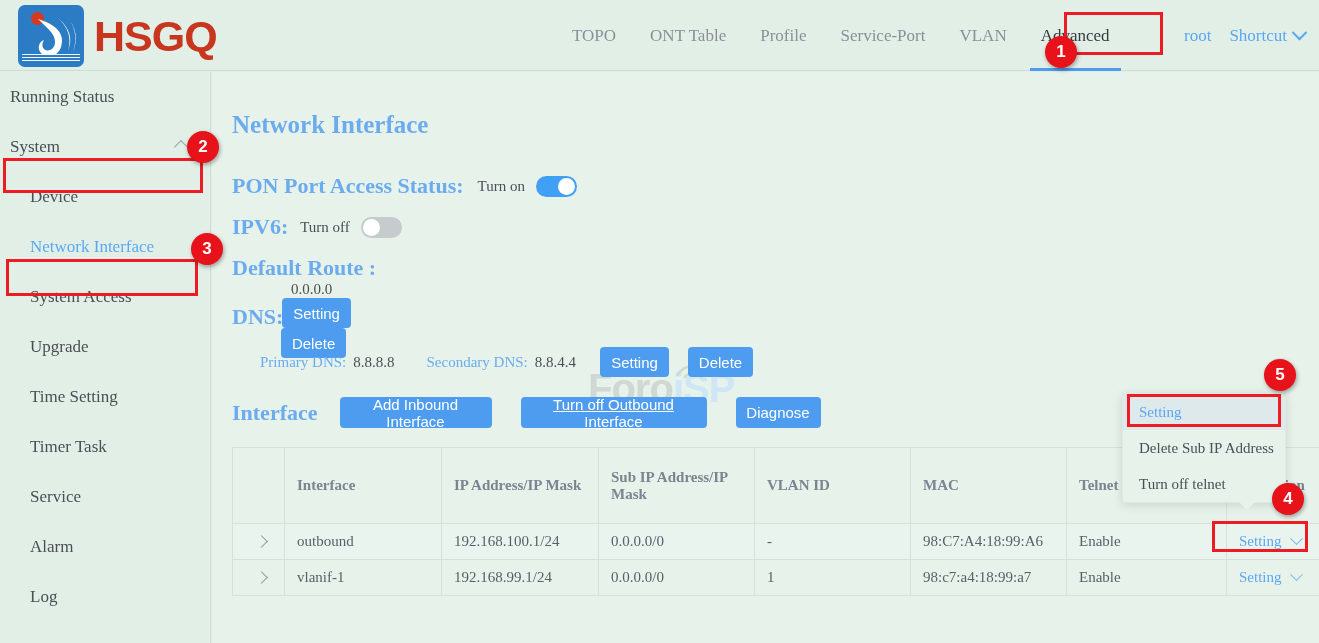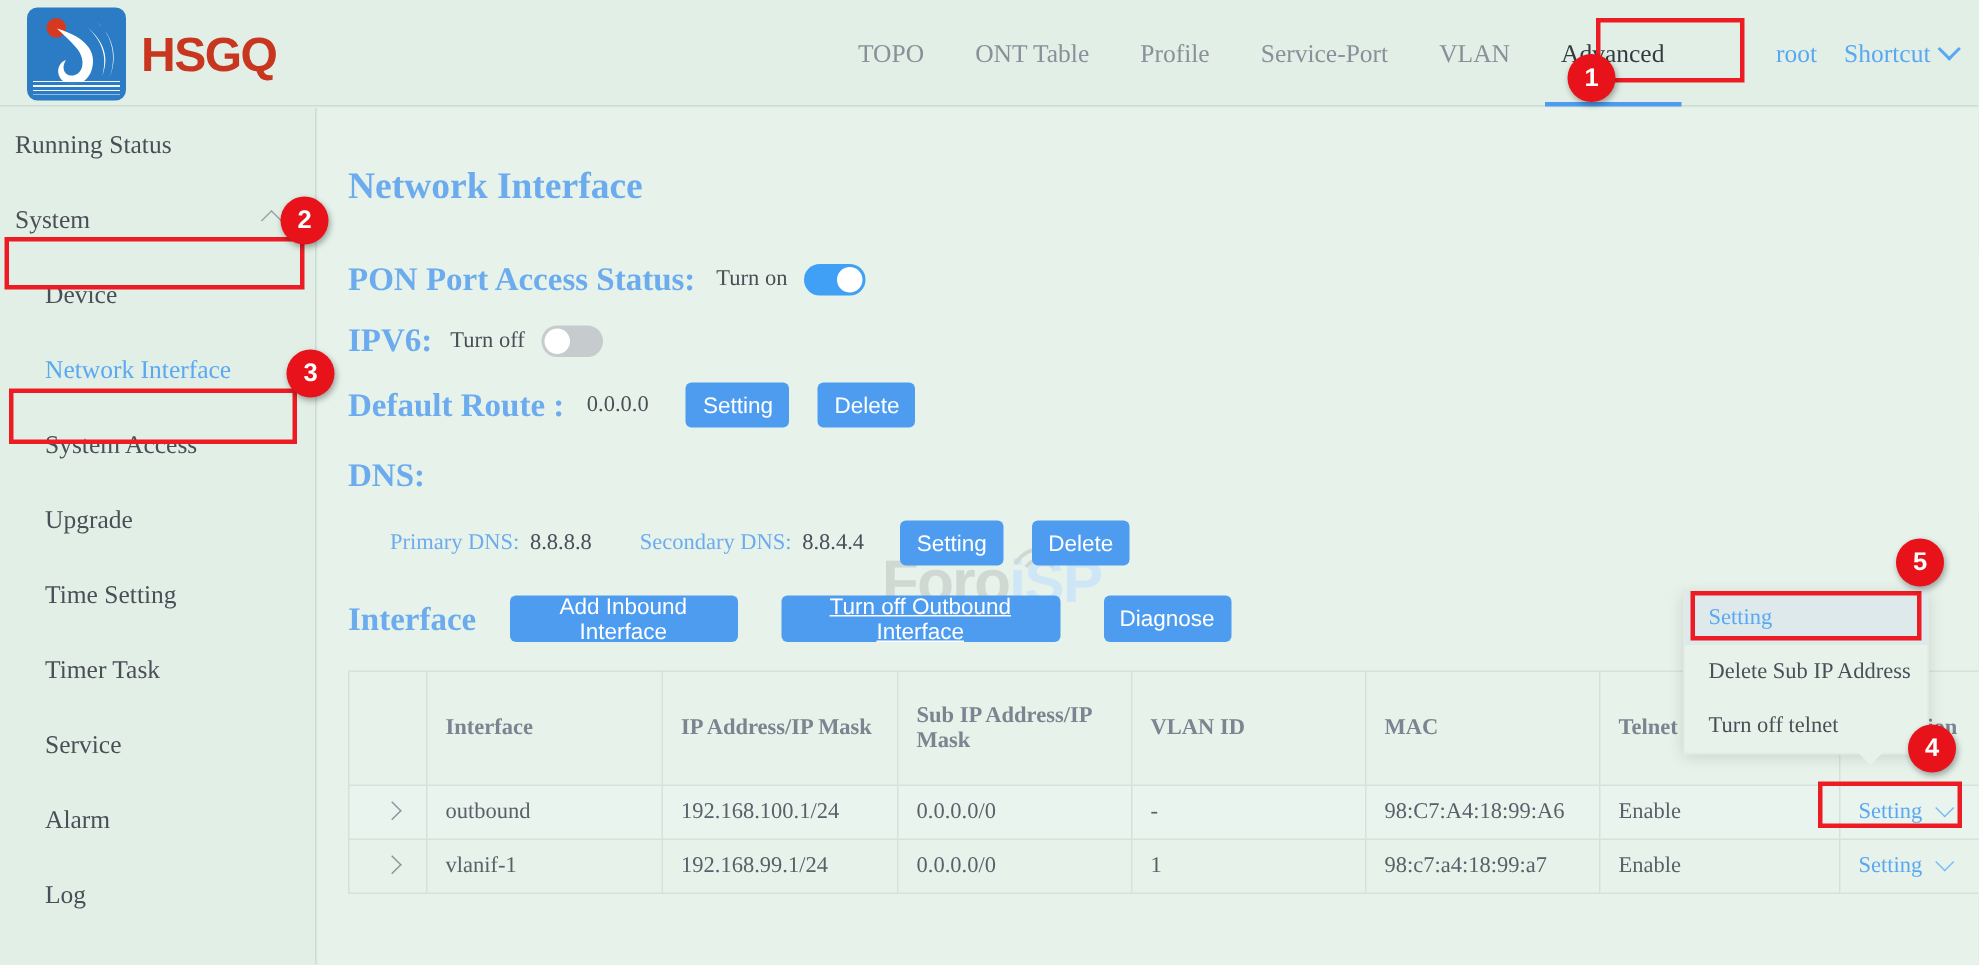--- a/index.html
+++ b/index.html
@@ -25,21 +25,21 @@
     position: absolute; left: 13px; top: 7px; width: 13px; height: 13px;
     border-radius: 50%; background: #d6391f;
   }
   #logo-mark .swoosh { position: absolute; left: 0; top: 0; }
   #logo-mark .base {
     position: absolute; left: 4px; bottom: 4px; width: 58px; height: 9px;
     background: repeating-linear-gradient(to bottom, #ffffff 0 1px, #2b7cc4 1px 3px);
     opacity: .95;
   }
   #logo-text {
-    margin-left: 10px; font-size: 32px; font-weight: bold; color: #c8361f;
+    margin-left: 10px; font-size: 43px; font-weight: bold; color: #c8361f;
     letter-spacing: -1px; font-family: "Liberation Sans", sans-serif;
   }
 
   #topnav { position: absolute; left: 555px; top: 0; height: 71px; display: flex; align-items: center; gap: 0; }
   .navitem {
     position: relative; height: 71px; display: flex; align-items: center; justify-content: center;
     padding: 0 17px; font-size: 17px; color: #8a8f99; cursor: pointer; white-space: nowrap;
   }
   .navitem.active { color: #333a42; }
   .navitem.active::after {
@@ -228,21 +228,21 @@
     </div>
 
     <div class="row" style="left:20px; top:142px;">
       <span class="flabel">IPV6:</span>
       <span class="ftext" style="margin-left:12px;">Turn off</span>
       <span class="toggle off" style="margin-left:11px;">
           <span class="knob"></span>
         </span>
     </div>
 
-    <div class="row" style="left:20px; top:183px;">
+    <div class="row" style="left:20px; top:183px;flex-direction:column;">
       <span class="flabel">Default Route :</span>
       <span class="ftext" style="margin-left:15px;">0.0.0.0</span>
       <button class="btn" style="margin-left:25px; width:69px;">Setting</button>
       <button class="btn" style="margin-left:19px; width:65px;">Delete</button>
     </div>
 
     <div class="row" style="left:20px; top:232px;">
       <span class="flabel">DNS:</span>
     </div>
 

